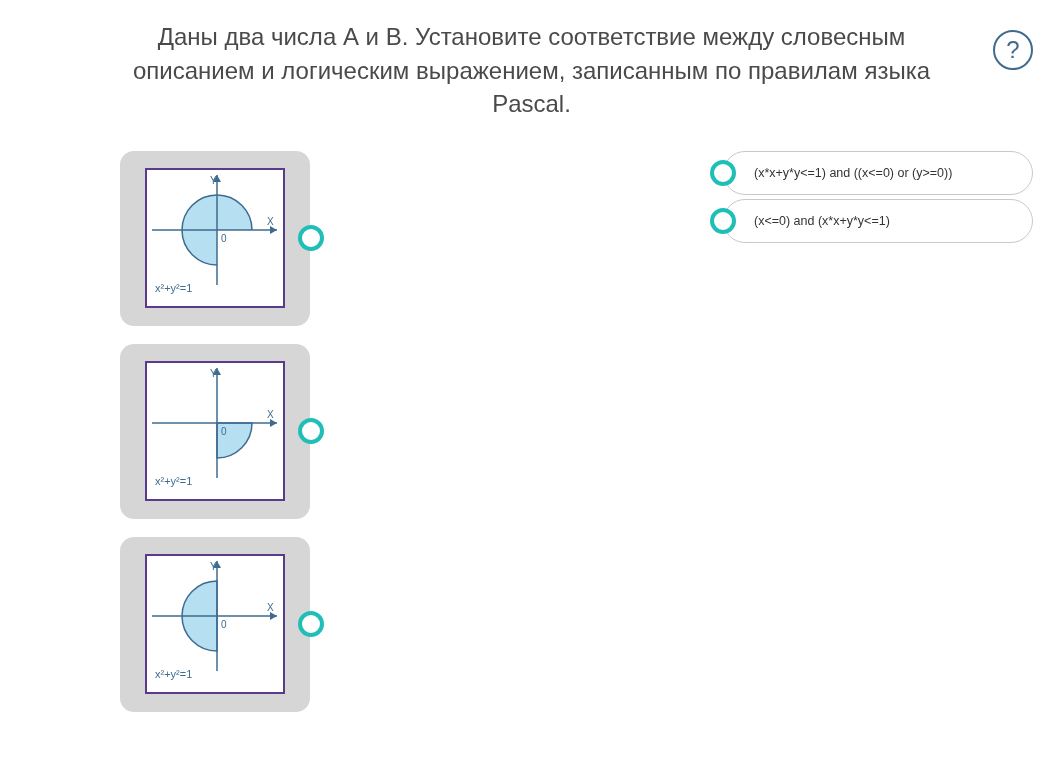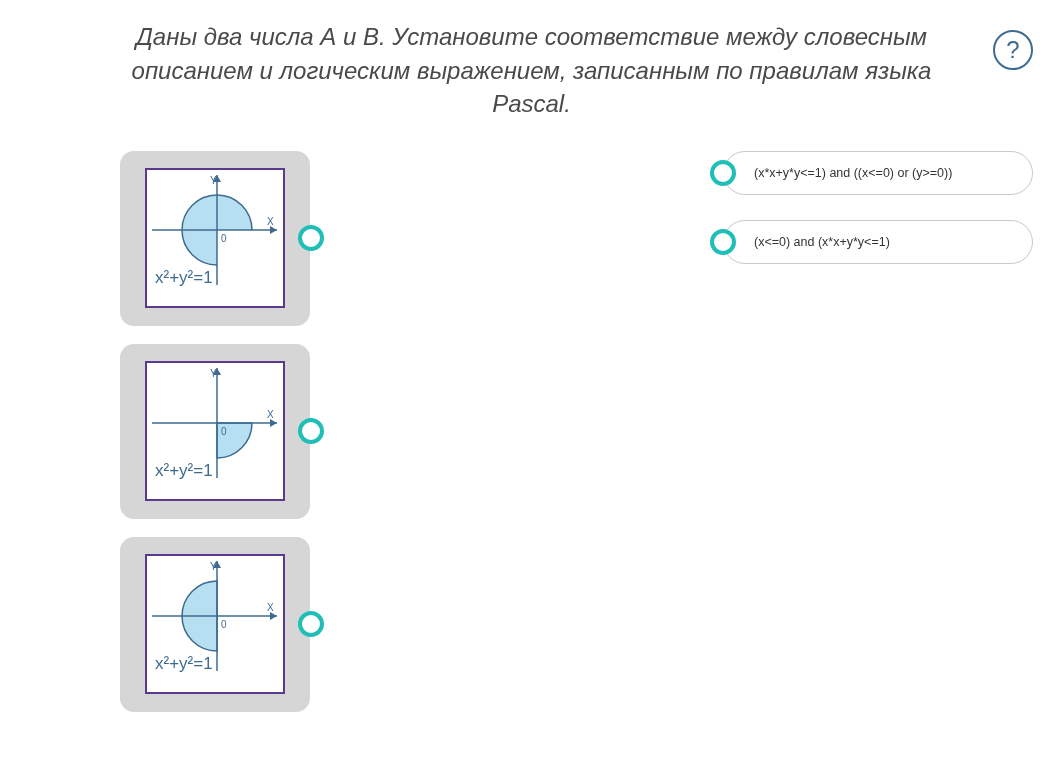--- a/index.html
+++ b/index.html
@@ -11,21 +11,20 @@
     position: relative;
     overflow: hidden;
   }
   .question-header {
     text-align: center;
     padding: 20px 100px 10px 100px;
     color: #4a4a4a;
     font-size: 24px;
     font-weight: 300;
     line-height: 1.4;
-    font-style: italic;
   }
   .help-button {
     position: absolute;
     top: 30px;
     right: 30px;
     width: 40px;
     height: 40px;
     border: 2px solid #3e6b8f;
     border-radius: 50%;
     display: flex;
@@ -66,43 +65,43 @@
     height: 140px;
     position: relative;
     display: flex;
     flex-direction: column;
   }
   .graph-svg-wrap {
     flex: 1;
     position: relative;
   }
   .graph-label {
-    font-size: 17px;
+    font-size: 11px;
     color: #3e6b8f;
     padding: 2px 4px;
     position: absolute;
-    bottom: 16px;
+    bottom: 10px;
     left: 4px;
   }
   .connector-right {
     position: absolute;
     right: -14px;
     top: 50%;
     transform: translateY(-50%);
     width: 26px;
     height: 26px;
     border: 4px solid #1fbfb8;
     border-radius: 50%;
     background: white;
     cursor: pointer;
   }
   .right-column {
     display: flex;
     flex-direction: column;
-    gap: 25px;
+    gap: 4px;
     width: 310px;
   }
   .answer-item {
     position: relative;
     border: 1px solid #c9c9c9;
     border-radius: 22px;
     padding: 10px 14px 10px 30px;
     background: white;
     font-size: 12.5px;
     color: #333;

